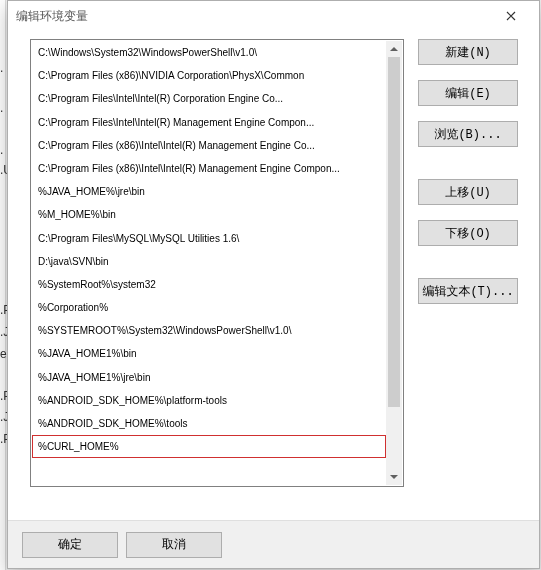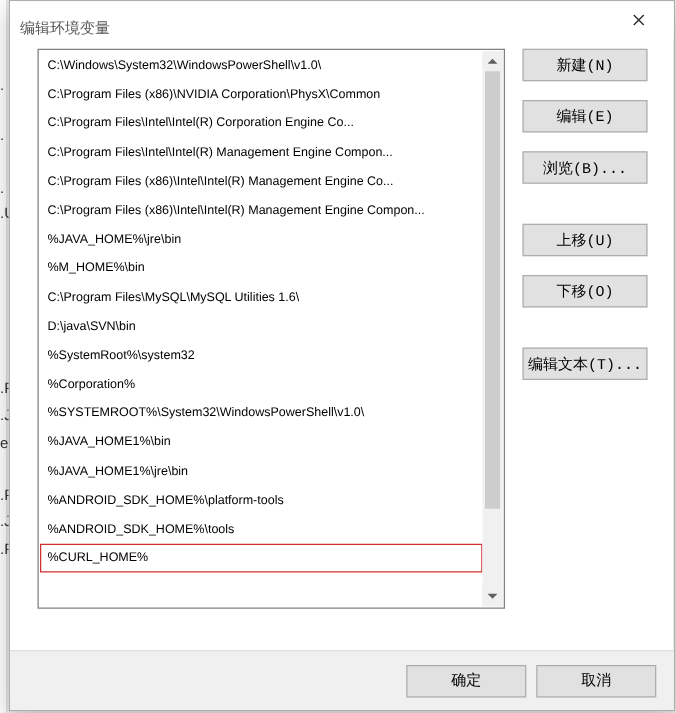--- a/index.html
+++ b/index.html
@@ -3,21 +3,21 @@
 <meta charset="utf-8">
 <style>
   * { box-sizing: border-box; font-family: "Microsoft YaHei", "Segoe UI", Tahoma, sans-serif; }
   html, body { margin: 0; padding: 0; width: 541px; height: 570px; overflow: hidden; background: #f0f0f0; }
   .left-strip { position: absolute; left: 0; top: 0; width: 6px; height: 570px; background: #fff; border-right: 1px solid #dcdcdc; z-index: 0; }
   .strip-char { position: absolute; left: 0; font-size: 12px; color: #333; }
   .dialog {
     position: absolute; left: 7px; top: 0; width: 533px; height: 569px;
     background: #fff; border: 1px solid #aeaeae; box-shadow: 0 6px 18px rgba(0,0,0,0.25);
   }
-  .titlebar { height: 30px; display: flex; align-items: flex-end; padding: 0 8px; background: #fff; }
+  .titlebar { height: 30px; display: flex; align-items: center; padding: 0 8px; background: #fff; }
   .titlebar .title { font-size: 12px; color: #555; flex: 1; }
   .titlebar .close { width: 40px; height: 30px; display: flex; align-items: center; justify-content: center; color: #333; cursor: pointer; }
   .titlebar .close svg { width: 10px; height: 10px; }
   .body { position: absolute; top: 38px; left: 0; right: 0; bottom: 48px; padding: 0 12px 0 22px; display: flex; }
   .listwrap { position: relative; width: 374px; height: 448px; border: 1px solid #808080; background: #fff; }
   .list { position: absolute; inset: 1px 17px 1px 1px; overflow: hidden; }
   .item { height: 23.2px; line-height: 23px; padding: 0 6px; font-size: 10px; color: #000; white-space: nowrap; overflow: hidden; text-overflow: ellipsis; cursor: default; }
   .item.highlighted { outline: 1px solid #d03030; outline-offset: -1px; }
   .scrollbar { position: absolute; top: 1px; right: 1px; width: 16px; bottom: 1px; background: #f0f0f0; }
   .sb-btn { width: 16px; height: 16px; background: #f0f0f0; display: flex; align-items: center; justify-content: center; }
@@ -27,21 +27,21 @@
   .sb-btn.bot { position: absolute; bottom: 0; left: 0; }
   .sidebtns { margin-left: 14px; display: flex; flex-direction: column; }
   .btn {
     width: 100px; height: 26px; margin-bottom: 15px;
     background: #e1e1e1; border: 1px solid #adadad; font-size: 12px; color: #000;
     cursor: pointer; padding: 0; font-family: Liberation Mono, monospace;
   }
   .gap { height: 17px; }
   .footer {
     position: absolute; left: 0; right: 0; bottom: 0; height: 48px;
-    display: flex; align-items: center; justify-content: flex-end; padding: 0 14px; gap: 8px;
+    display: flex; align-items: center; padding: 0 14px; gap: 8px;
     border-top: 1px solid #dfdfdf; background: #f0f0f0;
   }
   .footer .btn { margin-bottom: 0; width: 96px; }
 </style>
 </head>
 <body>
 
 <div class="left-strip">
     <span class="strip-char" style="top: 61px;">.</span>
     <span class="strip-char" style="top: 101px;">.</span>

